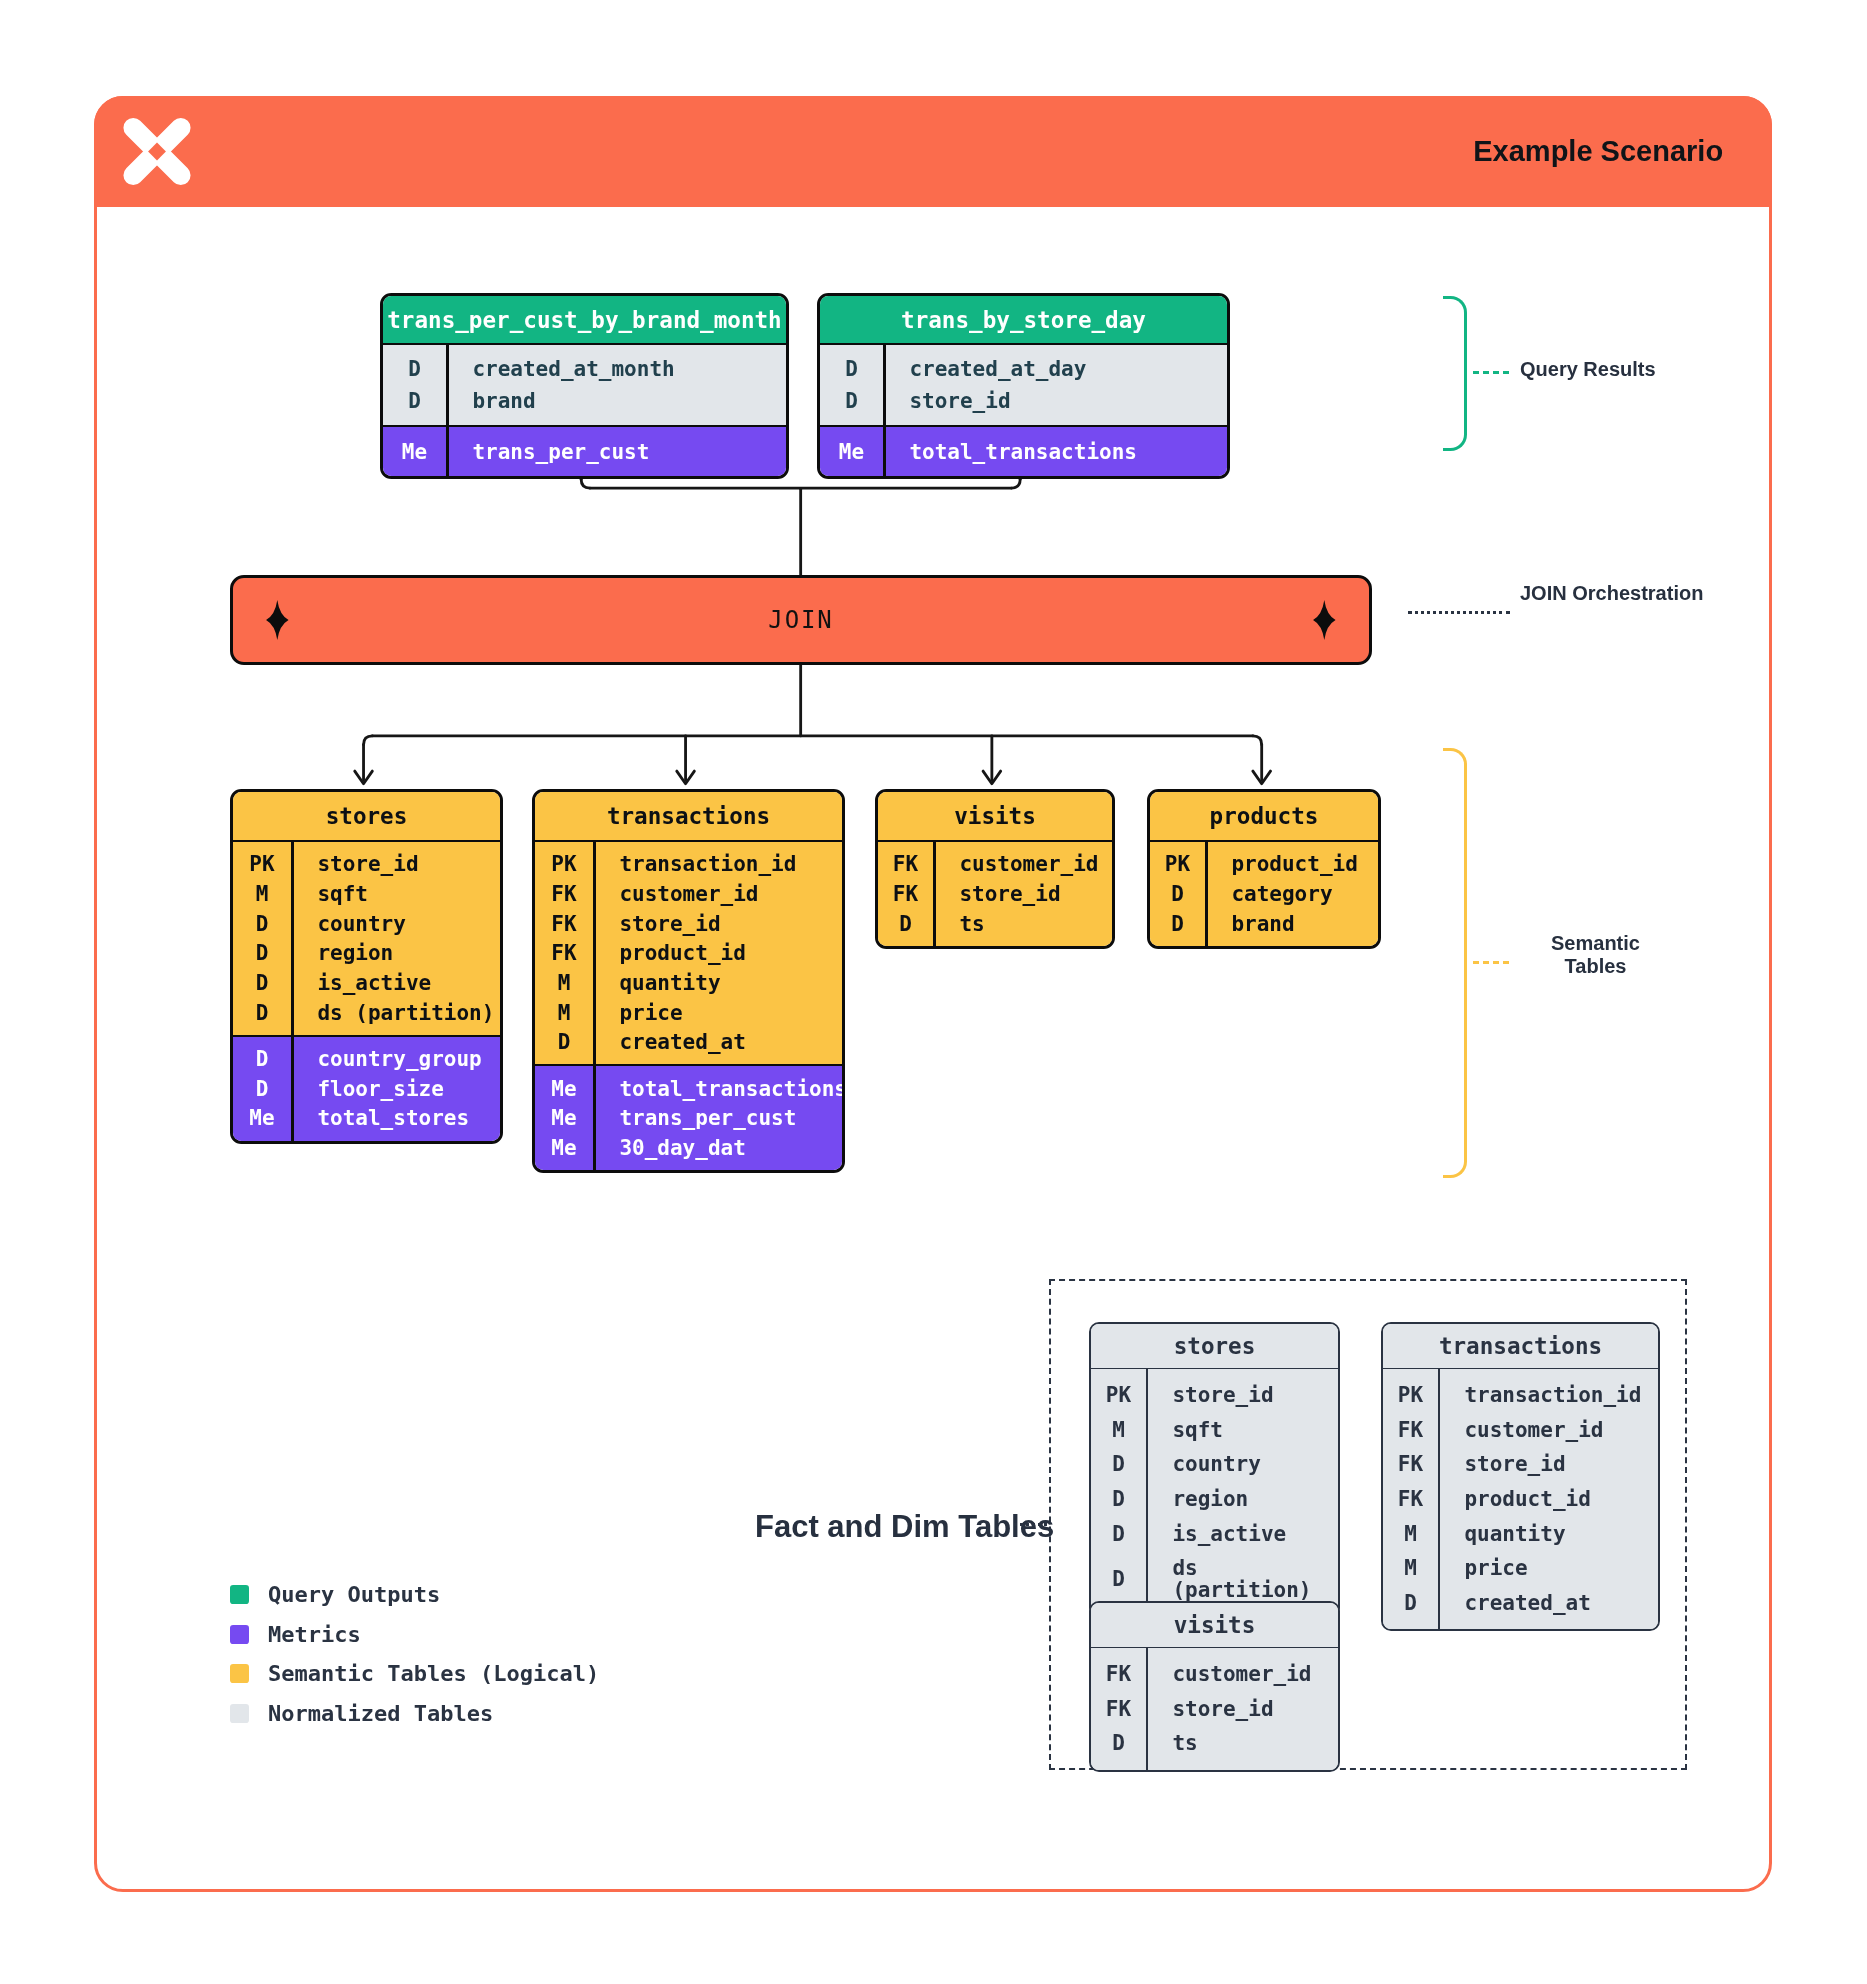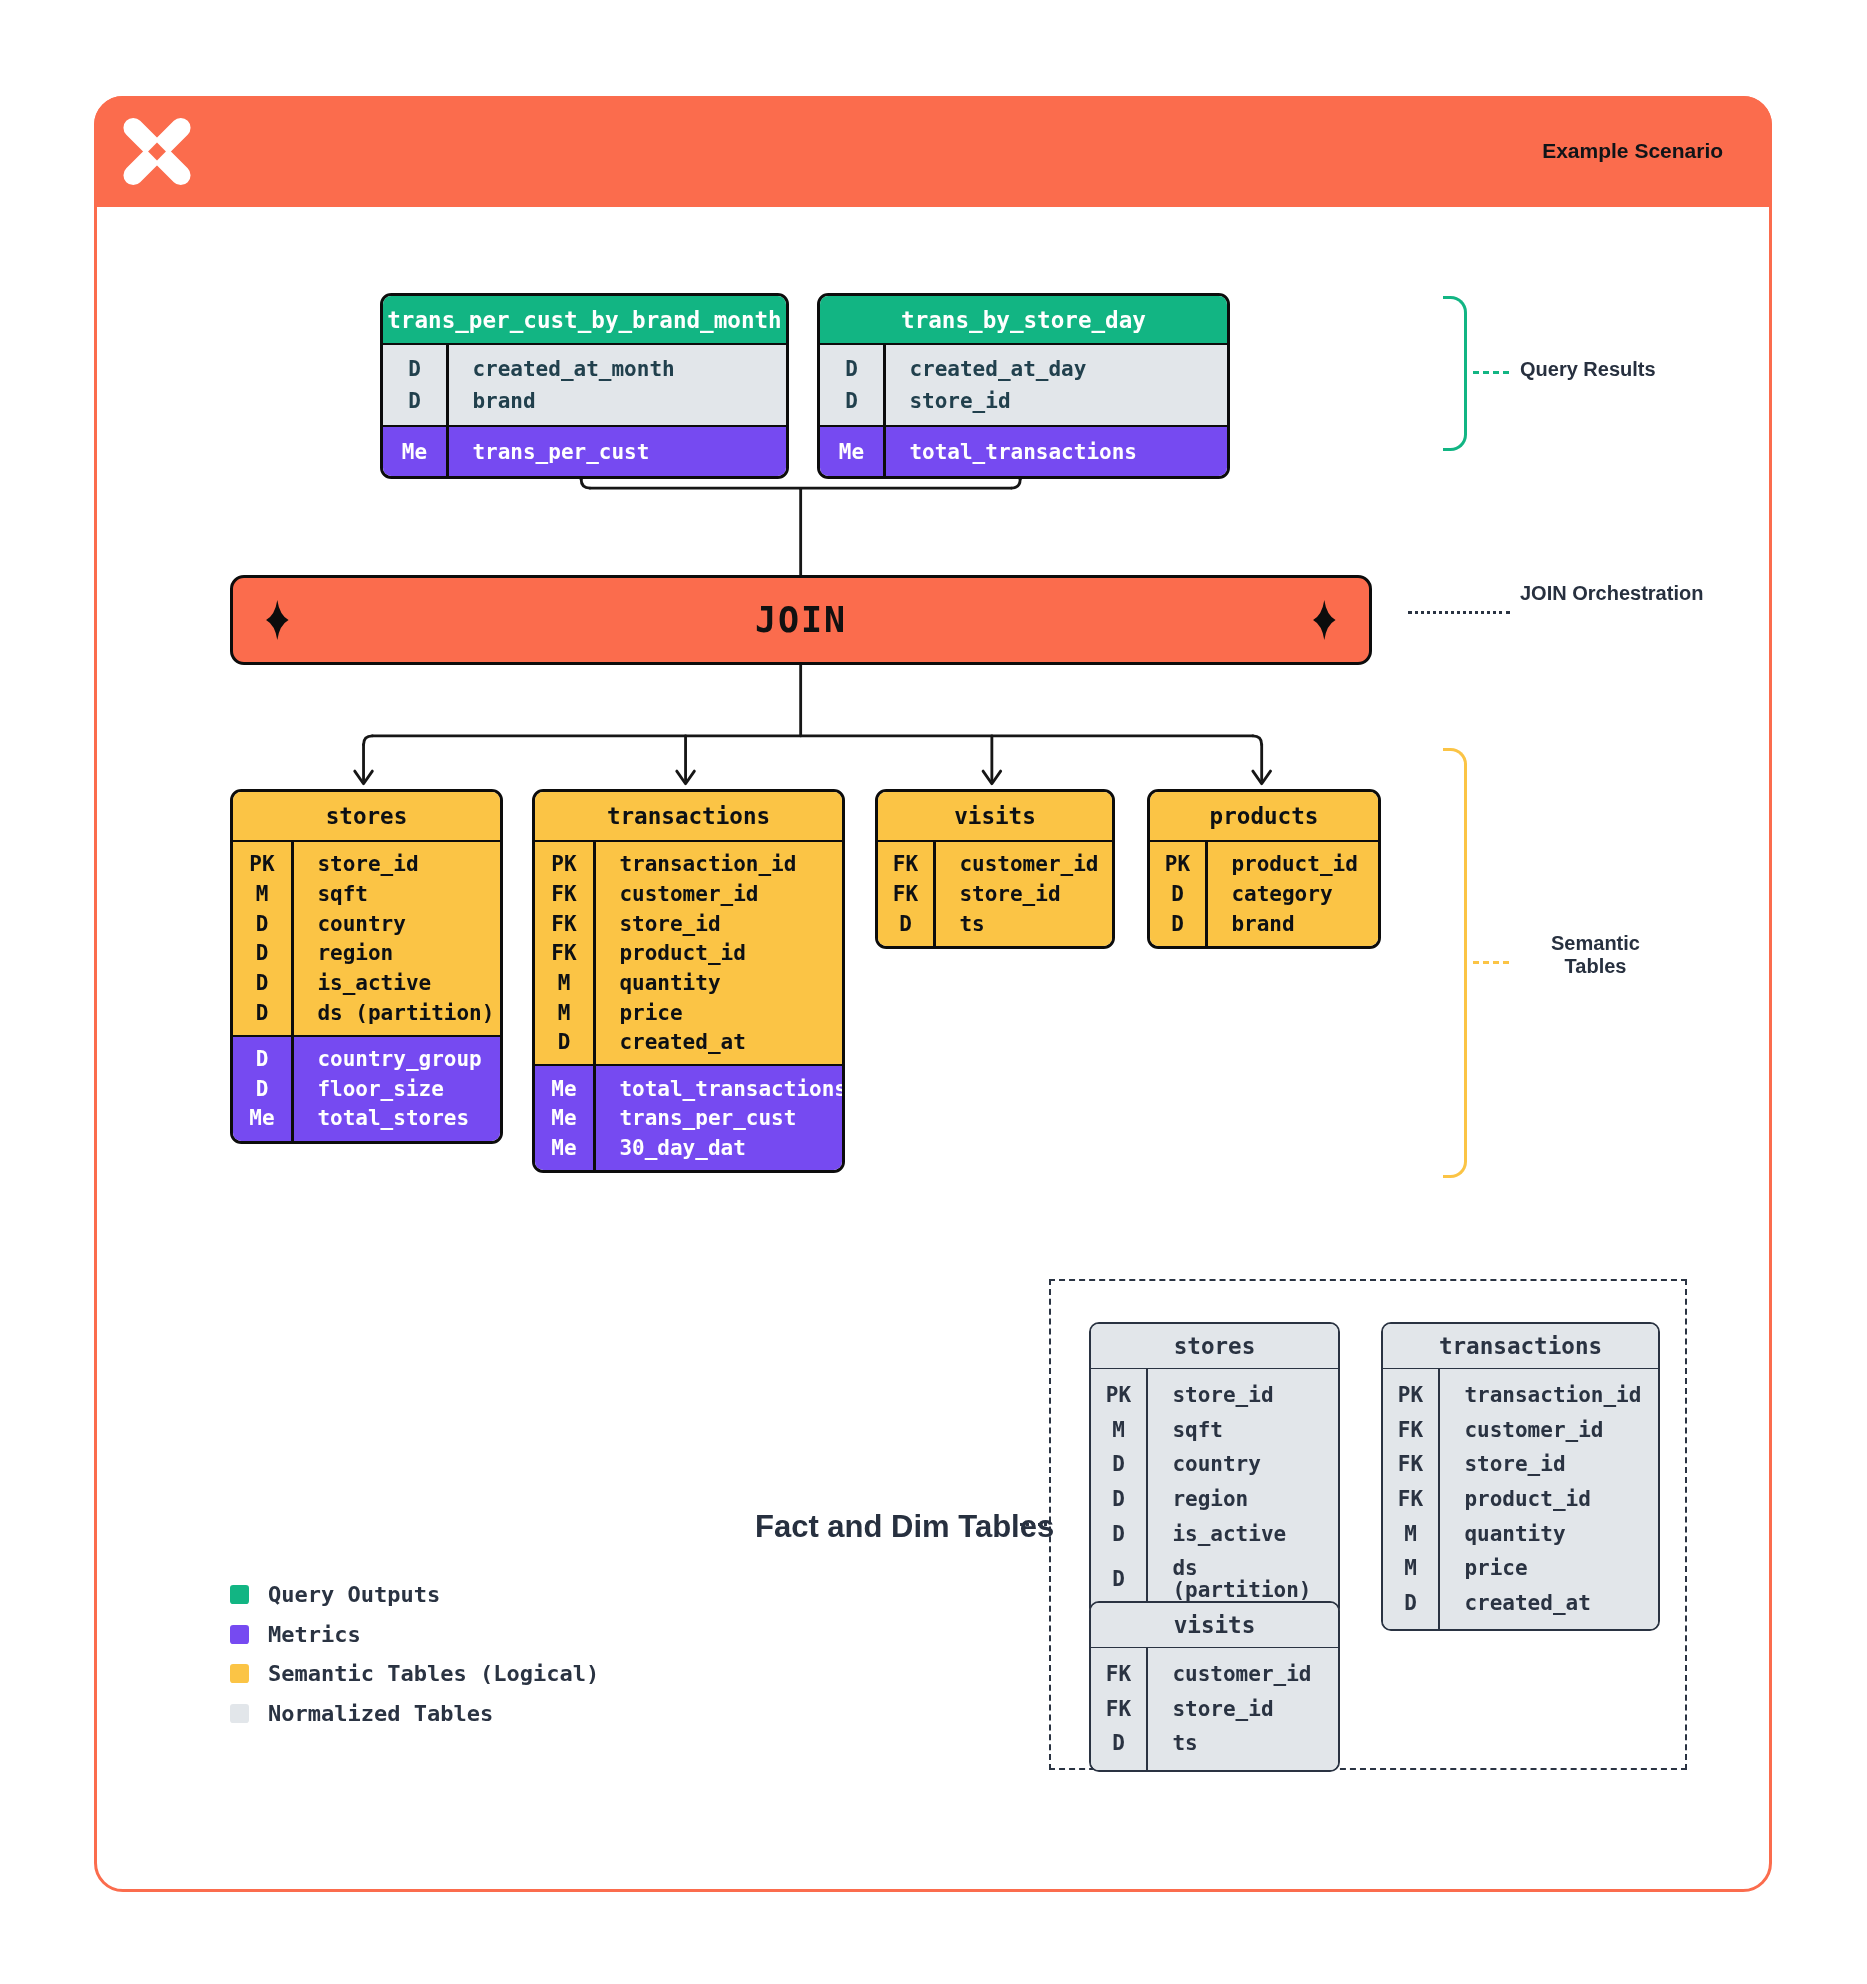--- a/index.html
+++ b/index.html
@@ -5,21 +5,21 @@
   html,body{margin:0;padding:0;background:#ffffff;}
   .canvas{position:relative;width:1868px;height:1985px;background:#ffffff;overflow:hidden;
           font-family:"DejaVu Sans Mono",monospace;}
 
   
   .card{position:absolute;left:94px;top:96px;width:1678px;height:1796px;box-sizing:border-box;
         border:3.1px solid #FB6C4D;border-radius:29px;background:#fff;}
   .card-header{margin:-3.1px;height:111px;background:#FB6C4D;border-radius:29px 29px 0 0;
                display:flex;align-items:center;padding:0 49px 0 28px;}
   .card-title{margin-left:auto;font-family:"Liberation Sans",sans-serif;font-weight:bold;
-              font-size:21px;color:#101418;}
+              font-size:29px;color:#101418;}
 
   
   .table{position:absolute;--bc:#0c0c0c;--keyw:63px;border:3.1px solid var(--bc);
          border-radius:11.3px;background:#fff;overflow:hidden;font-weight:bold;}
   .table .ttl{display:flex;align-items:center;justify-content:center;font-size:22.6px;
               border-bottom:2.5px solid var(--bc);text-align:right;}
   .sec{position:relative;}
   .sec::before{content:"";position:absolute;left:var(--keyw);top:0;bottom:0;width:2.5px;background:var(--bc);}
   .sec + .sec{border-top:2.5px solid var(--bc);}
   .row{display:flex;align-items:center;font-size:21px;line-height:1.05;}
@@ -49,21 +49,21 @@
   #sem-table-2{left:875px;top:789px;width:234px;--keyw:55px;}
   #sem-table-3{left:1147px;top:789px;width:228px;--keyw:55px;}
   #norm-table-0{left:1089px;top:1322px;width:247px;--keyw:55px;}
   #norm-table-1{left:1381px;top:1322px;width:275px;--keyw:55px;}
   #norm-table-2{left:1089px;top:1601px;width:247px;--keyw:55px;}
 
   
   .join-bar{position:absolute;left:230px;top:575px;width:1142px;height:90px;box-sizing:border-box;
             background:#FB6C4D;border:3.1px solid #0c0c0c;border-radius:14px;
             display:flex;align-items:center;justify-content:space-between;padding:0 33px;}
-  .join-label{position:absolute;left:0;right:0;text-align:center;font-size:35px;font-weight:bold;
+  .join-label{position:absolute;left:0;right:0;text-align:center;font-size:24px;font-weight:normal;
               color:#111;letter-spacing:1.9px;}
 
   
   .bracket{position:absolute;width:24px;box-sizing:border-box;border:3.1px solid;border-left:none;
            border-radius:0 16.4px 16.4px 0;}
   .bracket-green{left:1443px;top:296px;height:155px;border-color:#12B583;}
   .bracket-yellow{left:1443px;top:748px;height:430px;border-color:#FBC445;}
   .dash{position:absolute;height:0;border-top:3.8px dashed;}
   .dash-green{left:1473px;top:371px;width:36px;border-color:#12B583;}
   .dash-yellow{left:1473px;top:961px;width:36px;border-color:#FBC445;}

